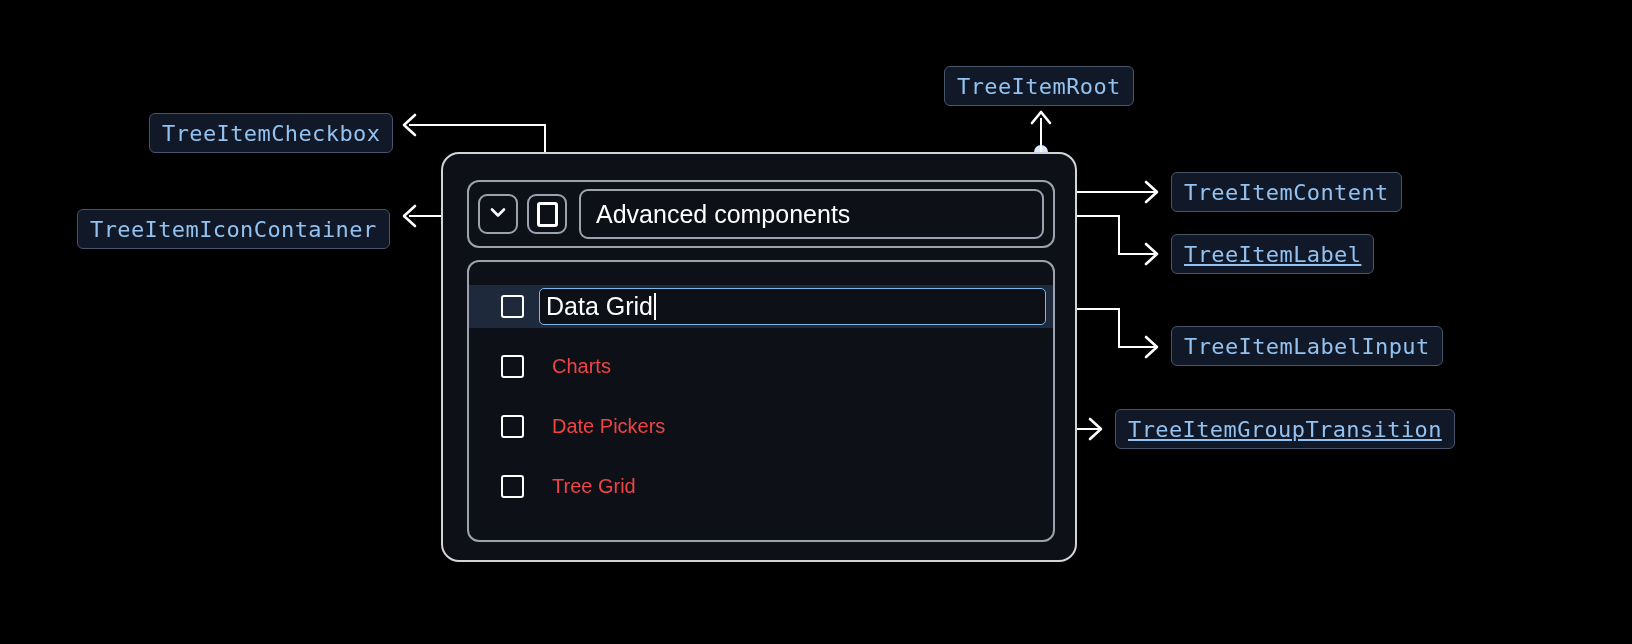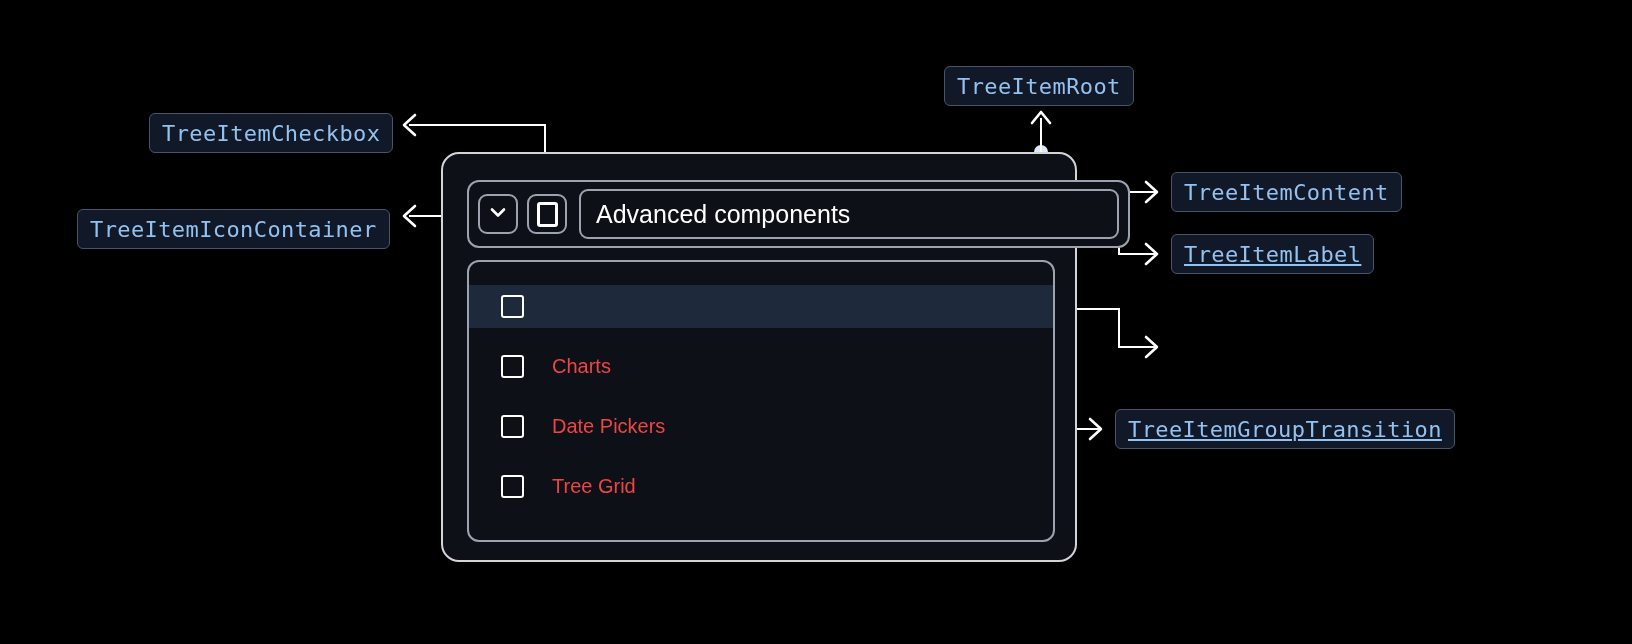--- a/index.html
+++ b/index.html
@@ -66,21 +66,21 @@
     height: 410px;
     box-sizing: border-box;
     background: #0d1117;
     border: 2px solid #d4d4d8;
     border-radius: 18px;
   }
   #tree-content {
     position: absolute;
     left: 24px;
     top: 26px;
-    width: 663px;
+    width: 588px;
     height: 68px;
     box-sizing: border-box;
     background: #0d1117;
     border: 2px solid #9ca3af;
     border-radius: 12px;
     display: flex;
     align-items: center;
     padding: 0 9px;
   }
   .icon-container {
@@ -195,20 +195,21 @@
   <div class="badge" style="left:944px; top:66px;">TreeItemRoot</div>
 
   <div class="badge" style="left:149px; top:113px;">TreeItemCheckbox</div>
 
   <div class="badge" style="left:77px; top:209px;">TreeItemIconContainer</div>
 
   <div class="badge" style="left:1171px; top:172px;">TreeItemContent</div>
 
   <div class="badge" style="left:1171px; top:234px;text-decoration:underline;">TreeItemLabel</div>
 
+  <div class="badge" style="left:1171px; top:326px;">TreeItemLabelInput</div>
 
   <div class="badge" style="left:1115px; top:409px;text-decoration:underline;">TreeItemGroupTransition</div>
 
   <div class="conn-dot" style="left:1034px; top:145px;"></div>
   <div class="conn-line conn-v" style="left:1040px; top:118px; height:34px;"></div>
   <div class="arrow" style="left:1041px; top:112px;">
     <svg width="26" height="20" viewBox="0 0 26 20">
       <polyline points="-9,11 0,0 9,11" fill="none" stroke="#ffffff" stroke-width="2.6" stroke-linecap="round" stroke-linejoin="round"></polyline>
     </svg>
   </div>
@@ -284,20 +285,24 @@
 
       <div id="tree-label">
         <span>Advanced components</span>
       </div>
     </div>
 
     <div id="tree-group">
 
       <div class="child-row selected">
         <span class="child-chk"></span>
+        <div class="child-input">
+          <span>Data Grid</span>
+          <span class="caret"></span>
+        </div>
       </div>
 
       <div class="child-row">
         <span class="child-chk"></span>
         <span class="child-label">Charts</span>
       </div>
 
       <div class="child-row">
         <span class="child-chk"></span>
         <span class="child-label">Date Pickers</span>

